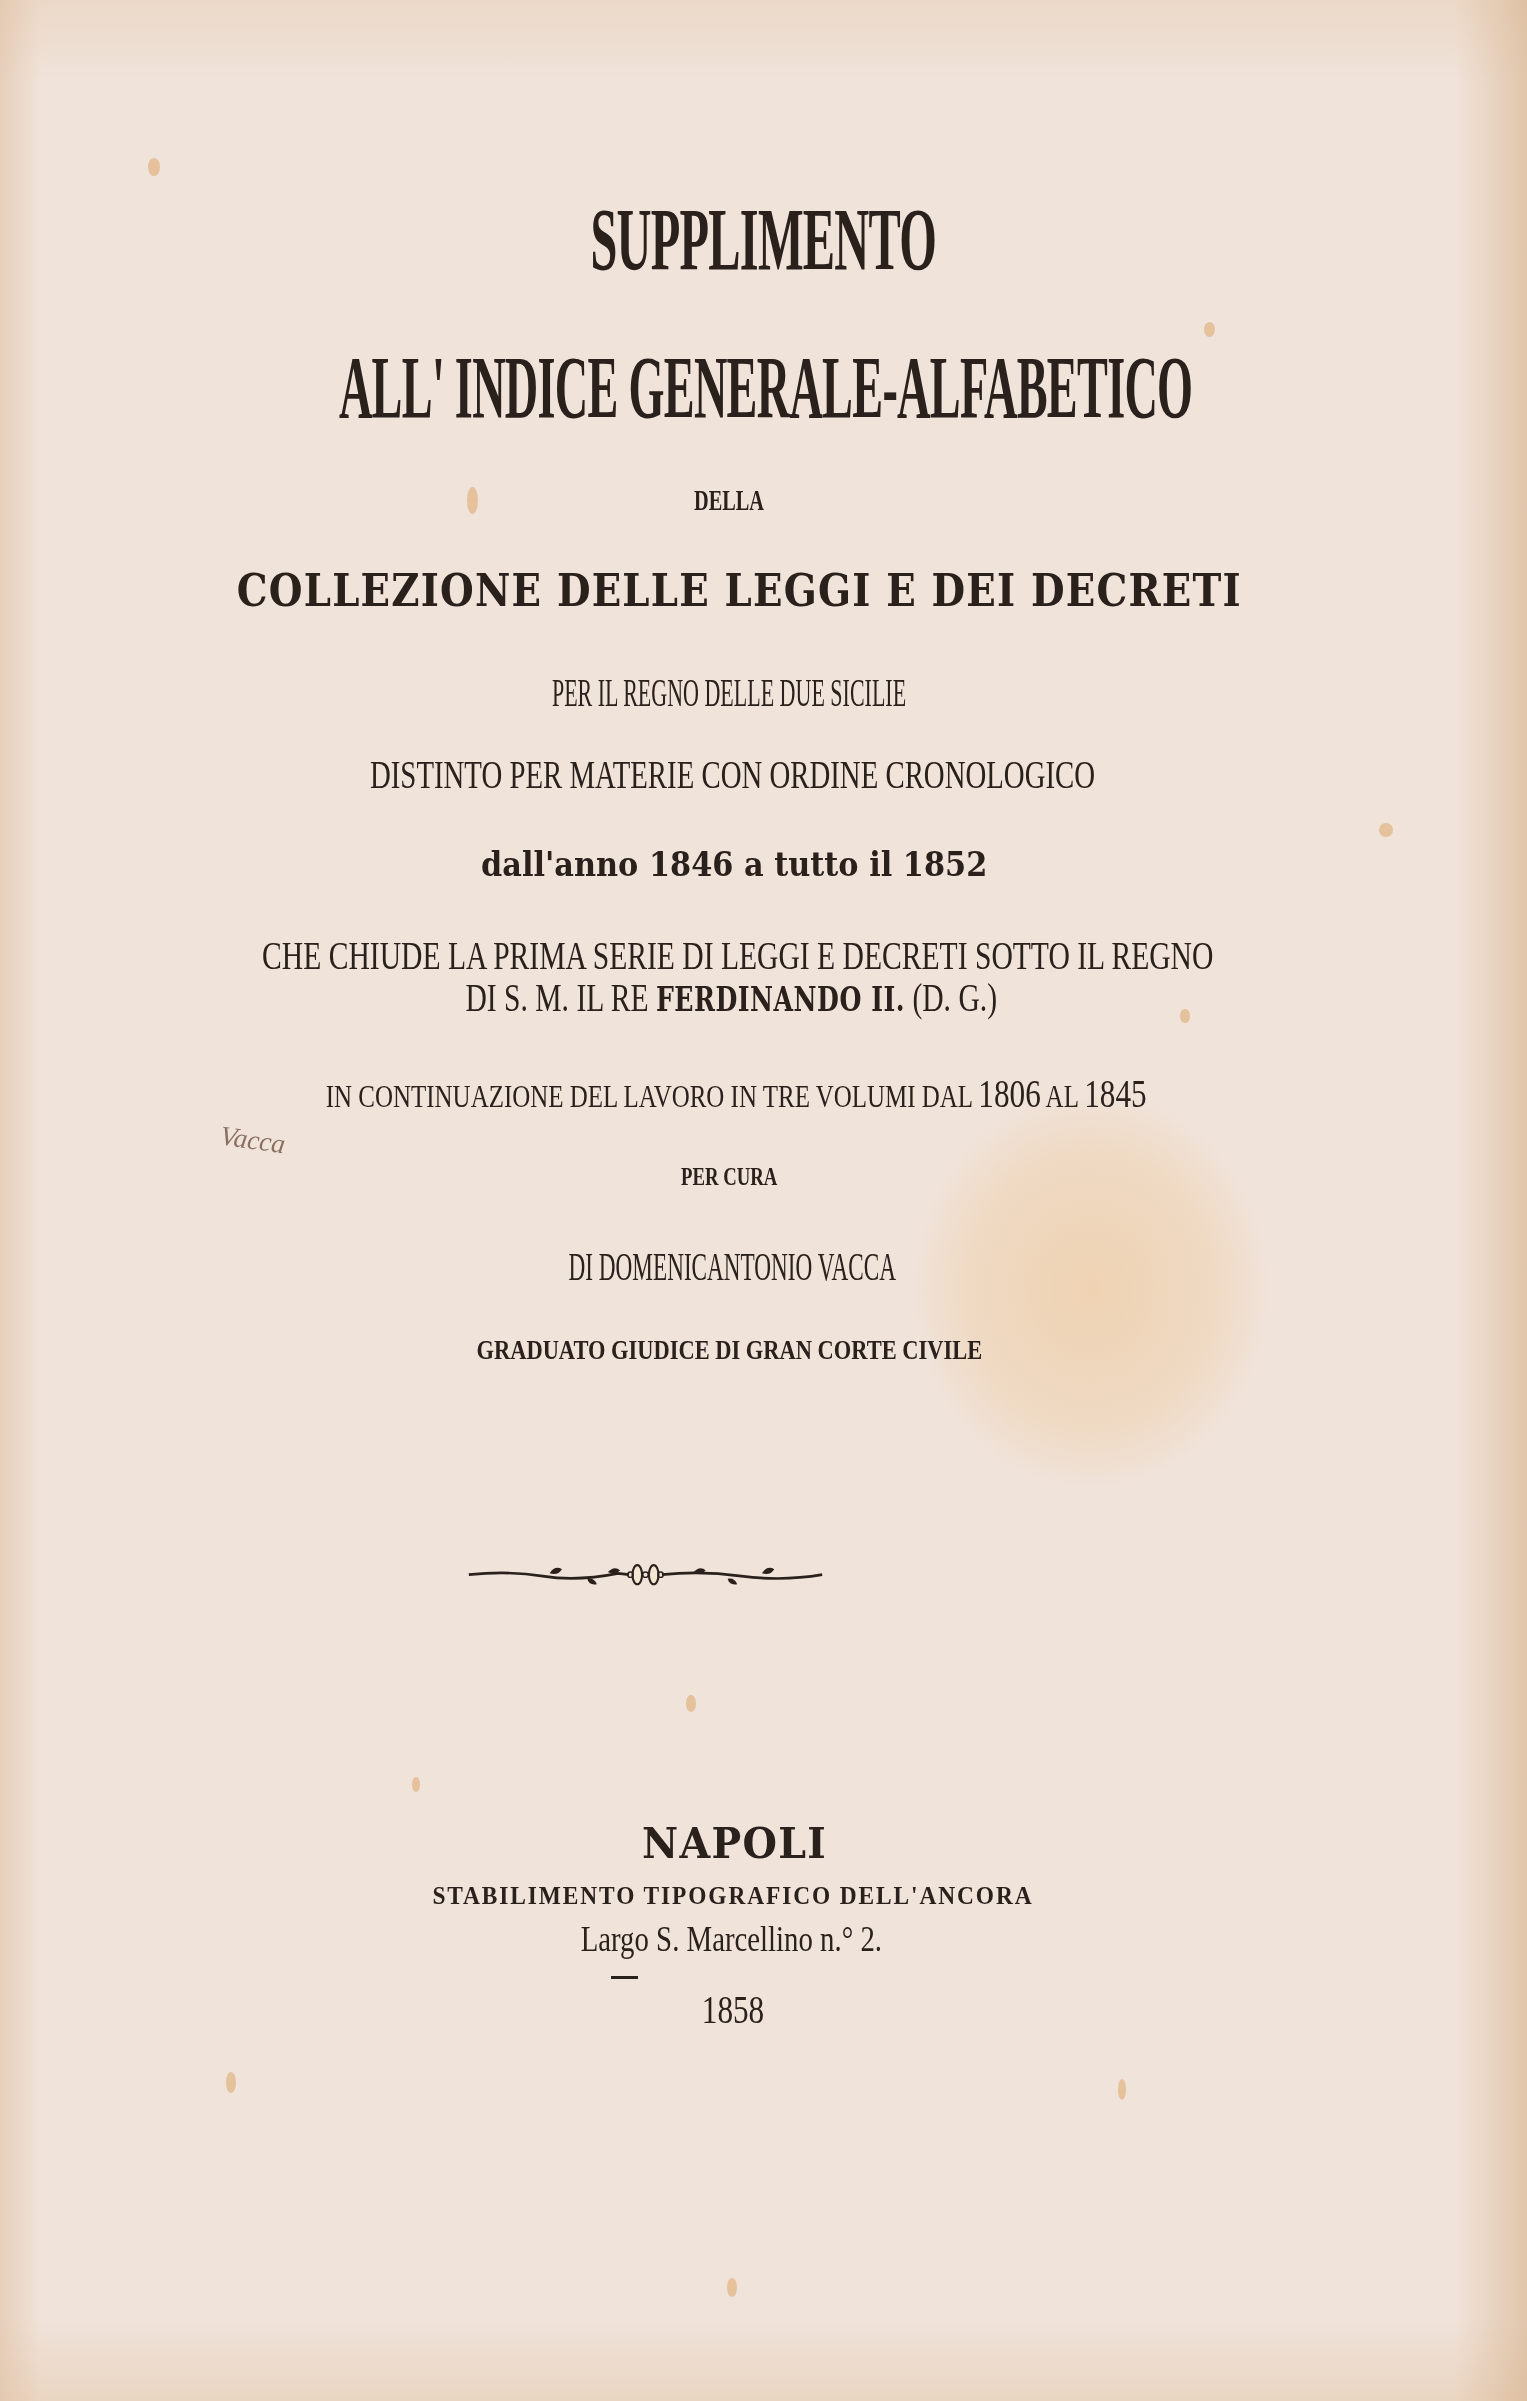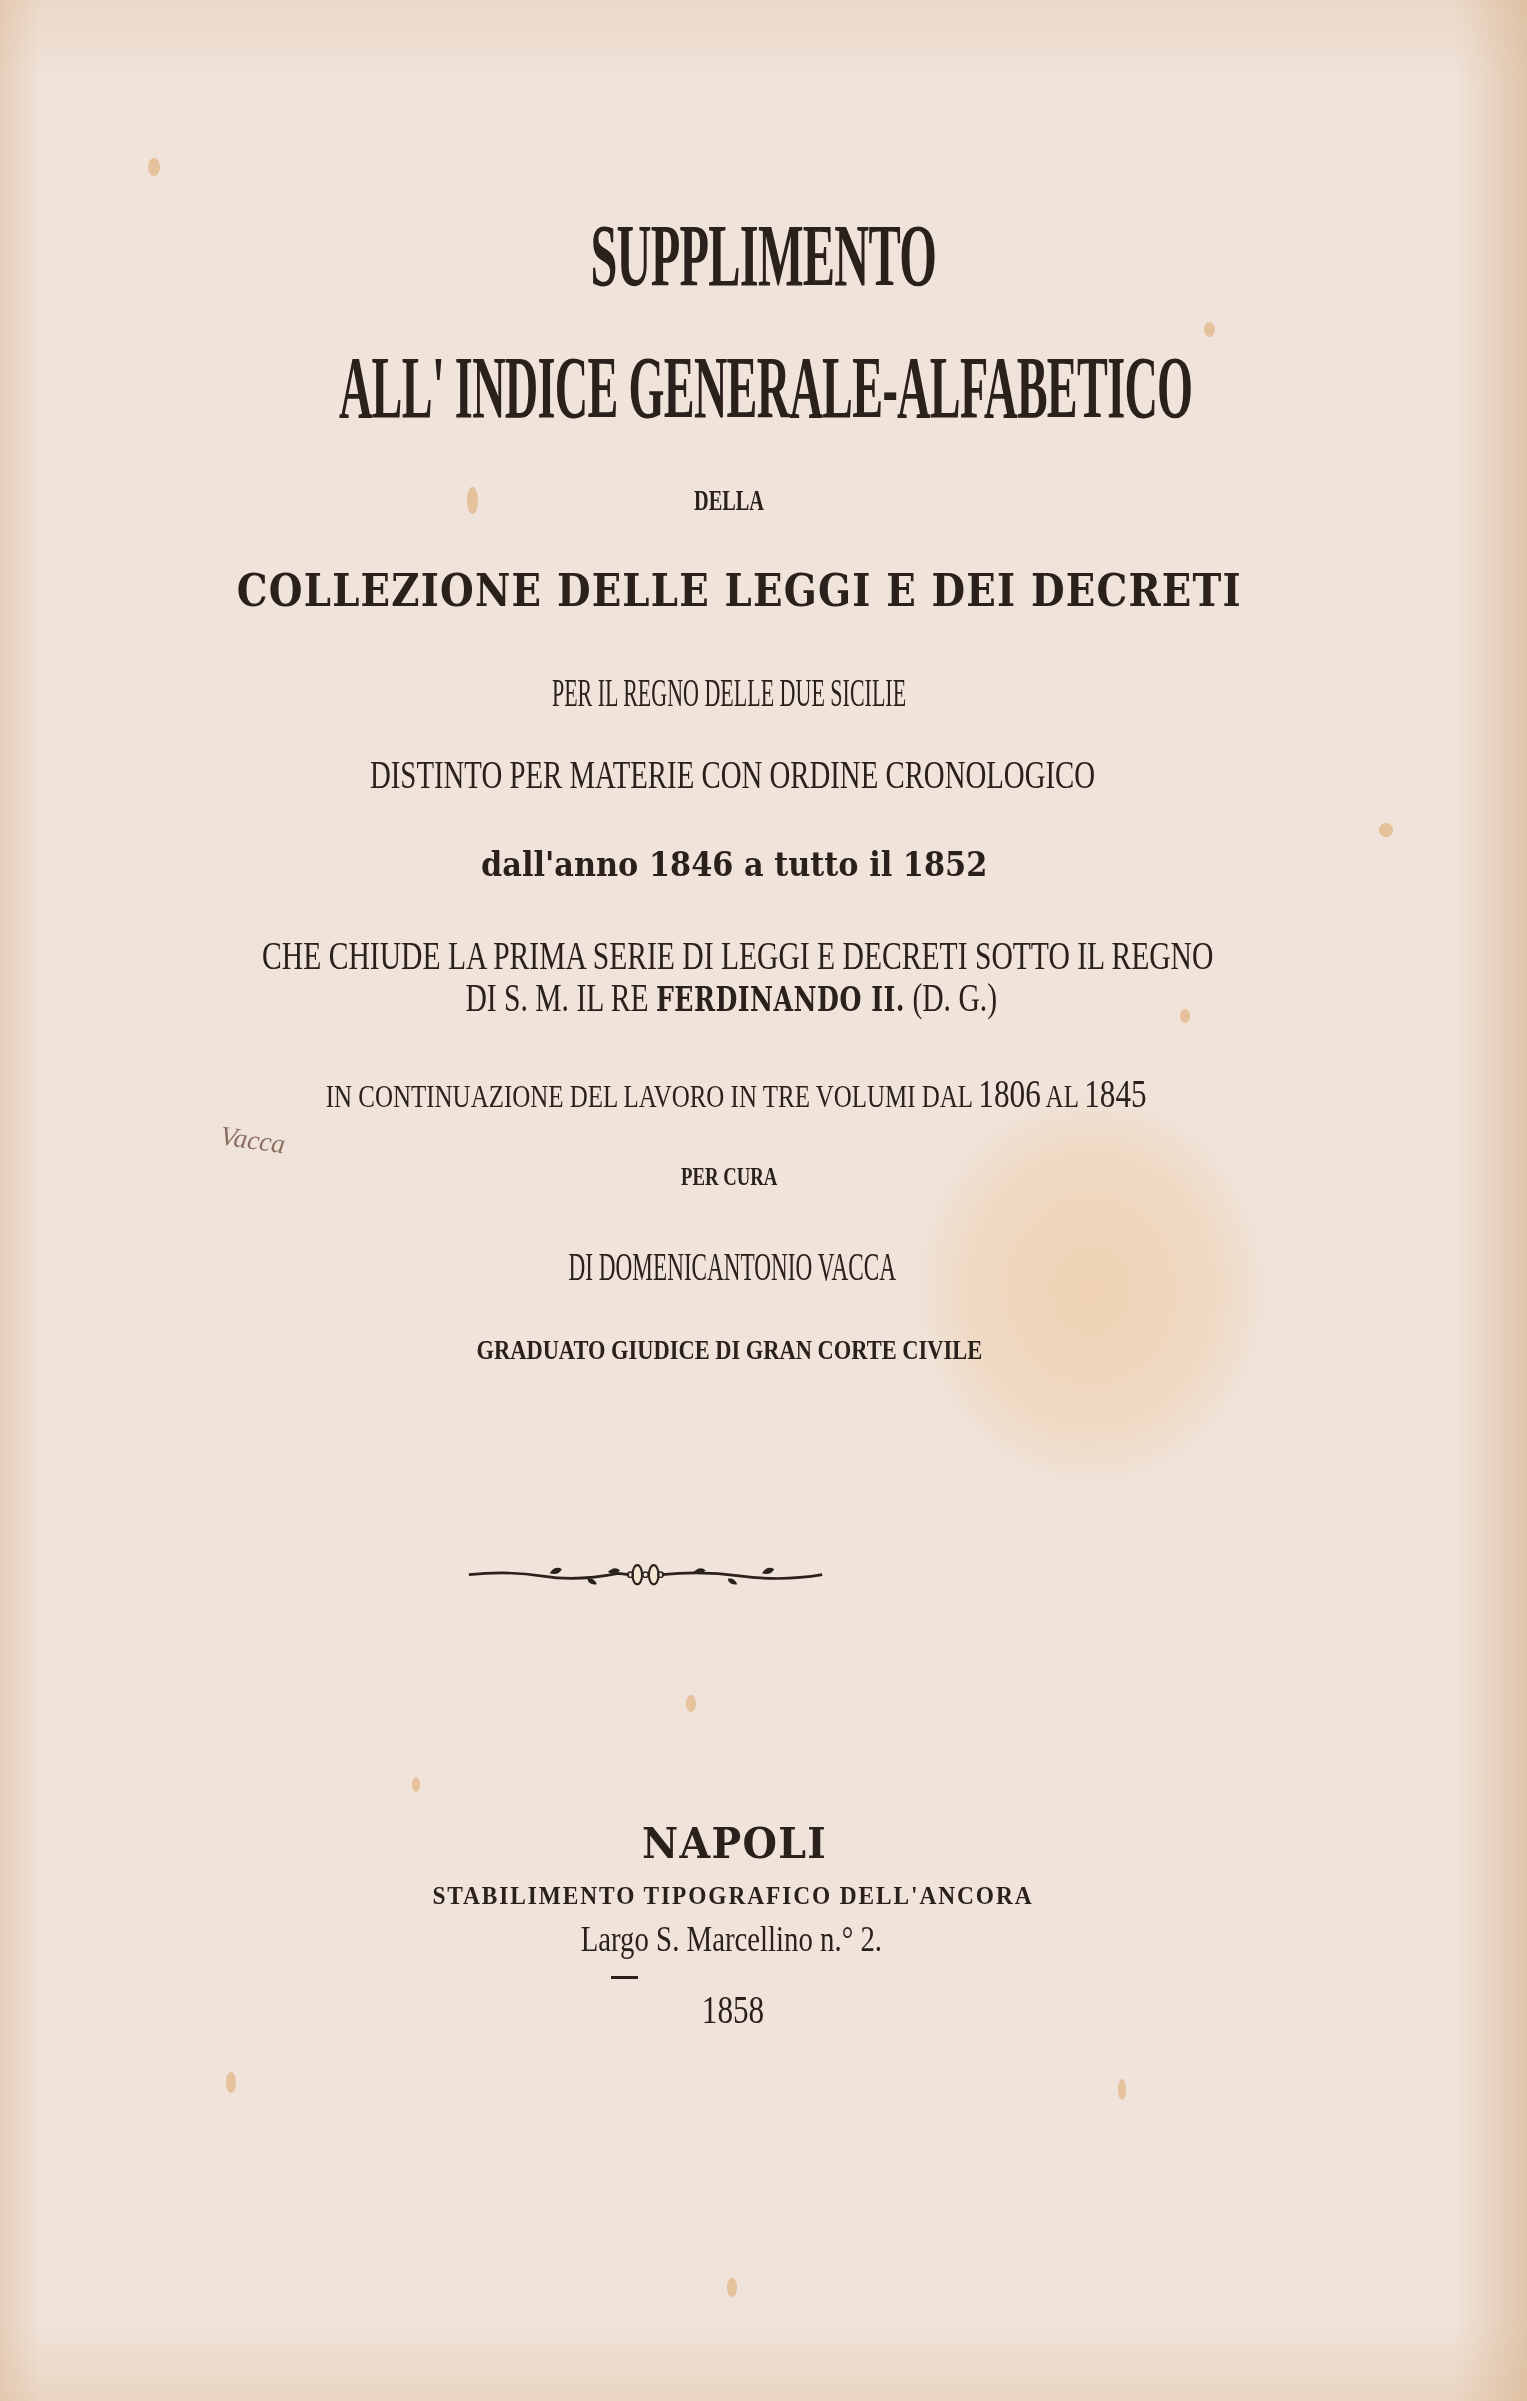--- a/index.html
+++ b/index.html
@@ -15,21 +15,21 @@
       radial-gradient(ellipse 178px 199px at 1091px 1290px, rgba(236,190,130,0.45), rgba(236,190,130,0.25) 70%, rgba(236,190,130,0) 100%),
       linear-gradient(90deg, rgba(222,190,160,0.55) 0px, rgba(240,226,214,0) 41px, rgba(240,226,214,0) 1455px, rgba(214,178,140,0.6) 1527px),
       linear-gradient(180deg, rgba(226,196,166,0.35) 0px, rgba(240,226,214,0) 82px, rgba(240,226,214,0) 2319px, rgba(224,192,158,0.4) 2401px),
       #f0e3da;
   }
   .spot { position:absolute; border-radius:50%; background:rgba(214,150,80,0.45); }
   .line {
     position:absolute; left:0; right:0; text-align:center; white-space:nowrap;
   }
   .condensed { transform-origin:center; display:inline-block; }
-  .t1 { top:205px; font-size:88px; font-weight:bold; letter-spacing:-1.4px; }
+  .t1 { top:189px; font-size:88px; font-weight:bold; letter-spacing:-1.4px; }
   .t1 span { transform:scaleX(0.55); }
   .t2 { top:336px; font-size:89px; font-weight:normal; letter-spacing:-1.4px; margin-left:-55px; }
   .t2 span { transform:scaleX(0.52); font-weight:bold; }
   .t3 { top:484px; font-size:29px; font-weight:bold; margin-left:-69px; }
   .t3 span { transform:scaleX(0.7); }
   .t4 { top:564px; font-size:45px; font-weight:bold; font-family:"DejaVu Serif", serif; margin-left:-48px; }
   .t4 span { transform:scaleX(0.86); letter-spacing:1.4px; }
   .t5 { top:669px; font-size:40px; margin-left:-69px; }
   .t5 span { transform:scaleX(0.55); }
   .t6 { top:751px; font-size:40px; margin-left:-62px; }

